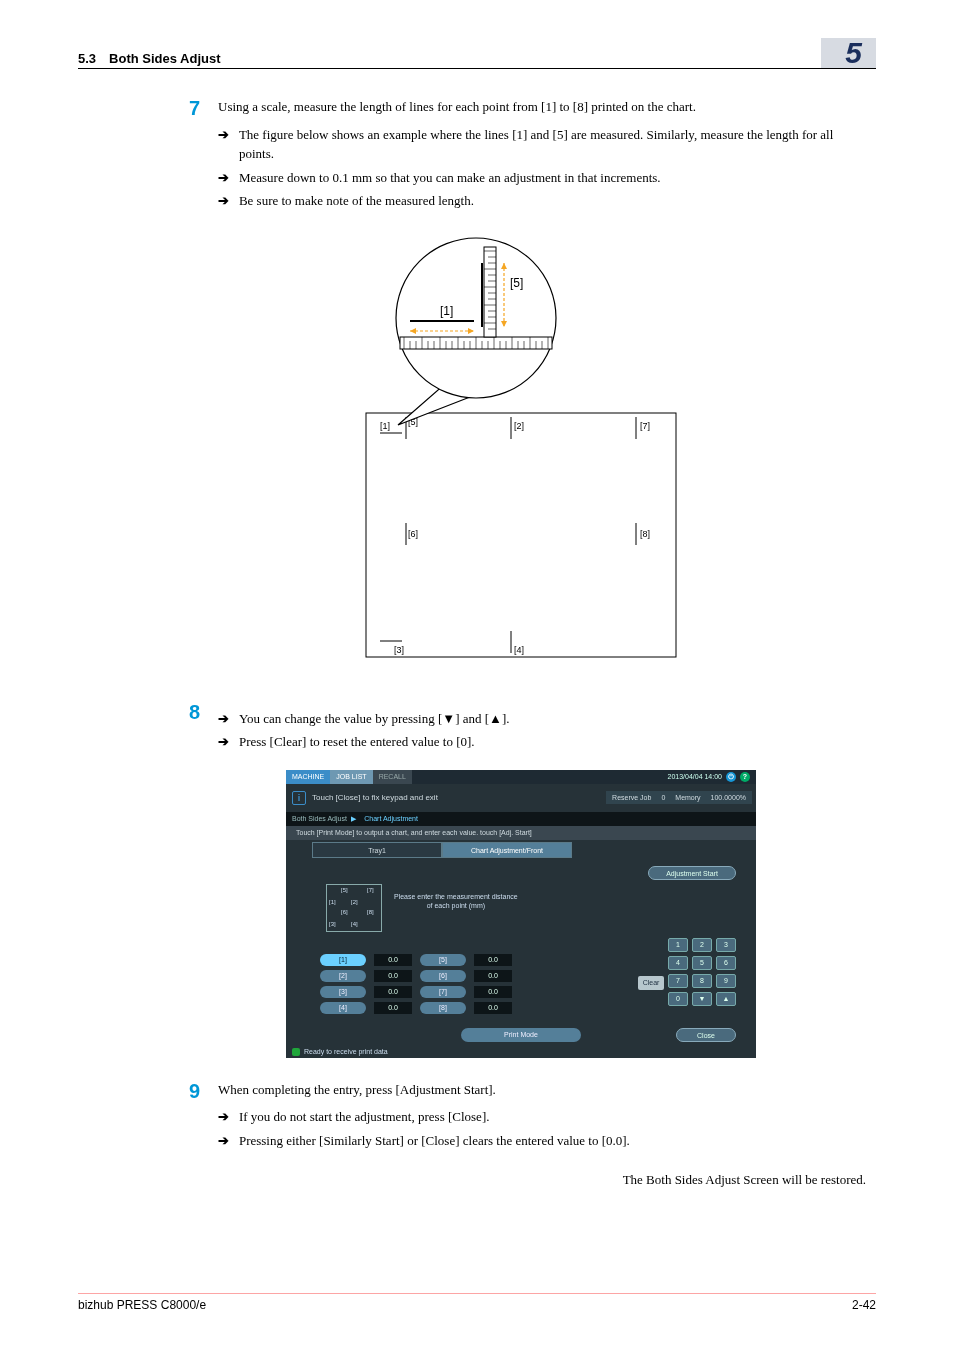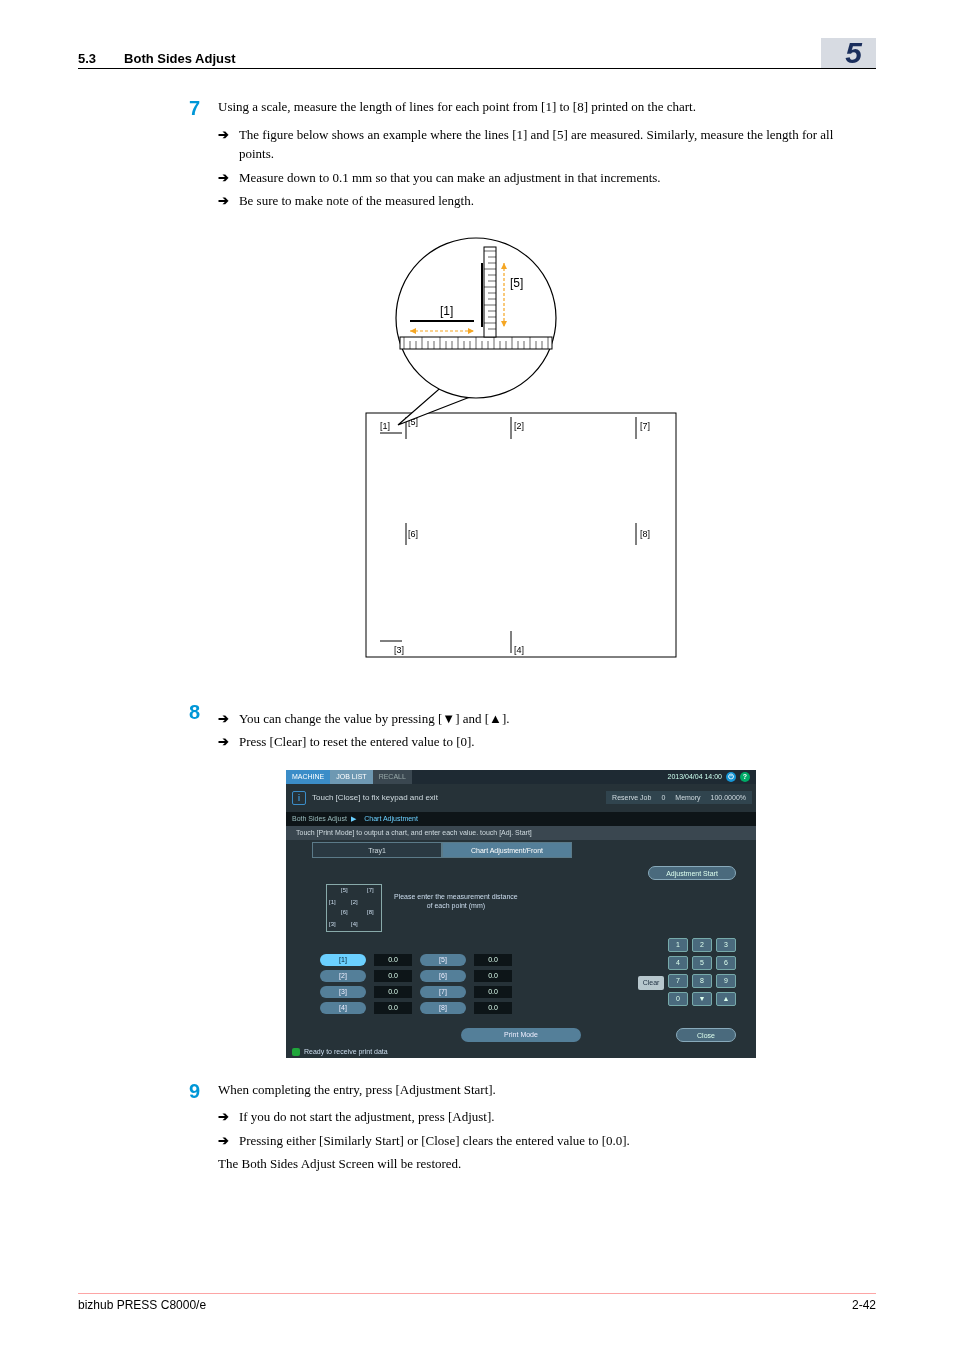--- a/index.html
+++ b/index.html
@@ -14,21 +14,21 @@
     .page {
       padding: 38px 78px 0 78px;
     }
     .header {
       display: flex;
       justify-content: space-between;
       align-items: flex-end;
       border-bottom: 1px solid #000;
       padding-bottom: 2px;
     }
-    .header-left { display: flex; gap: 28px; align-items: baseline; }
+    .header-left { display: flex; gap: 13px; align-items: baseline; }
     .sec-num { font-size: 13px; font-weight: bold; color: #000; }
     .sec-title { font-size: 13px; font-weight: bold; color: #000; }
     .chapter-badge {
       font-size: 30px; font-weight: bold; font-style: italic;
       color: #1a2e5c;
       background: #d7dbe2;
       padding: 0 14px 0 24px;
       line-height: 1;
       margin-bottom: -2px;
     }
@@ -372,28 +372,28 @@
       </div>
     </div>
 
     <div class="step">
       <div class="step-num">9</div>
       <div class="step-body">
         <p>When completing the entry, press [Adjustment Start].</p>
         <div class="bullets">
           <div class="bullet">
               <span class="arrow">➔</span>
-              <span class="bullet-text">If you do not start the adjustment, press [Adjust].</span>
+              <span class="bullet-text">If you do not start the adjustment, press [Close].</span>
             </div>
           <div class="bullet">
               <span class="arrow">➔</span>
               <span class="bullet-text">Pressing either [Similarly Start] or [Close] clears the entered value to [0.0].</span>
             </div>
         </div>
-        <p style="margin-top:4px;">The Both Sides Adjust Screen will be restored.</p>
+        <p style="margin-top:20px;text-align:right;">The Both Sides Adjust Screen will be restored.</p>
       </div>
     </div>
 
   </div>
 </div>
 
 <div class="footer">
   <span>bizhub PRESS C8000/e</span>
   <span>2-42</span>
 </div>

